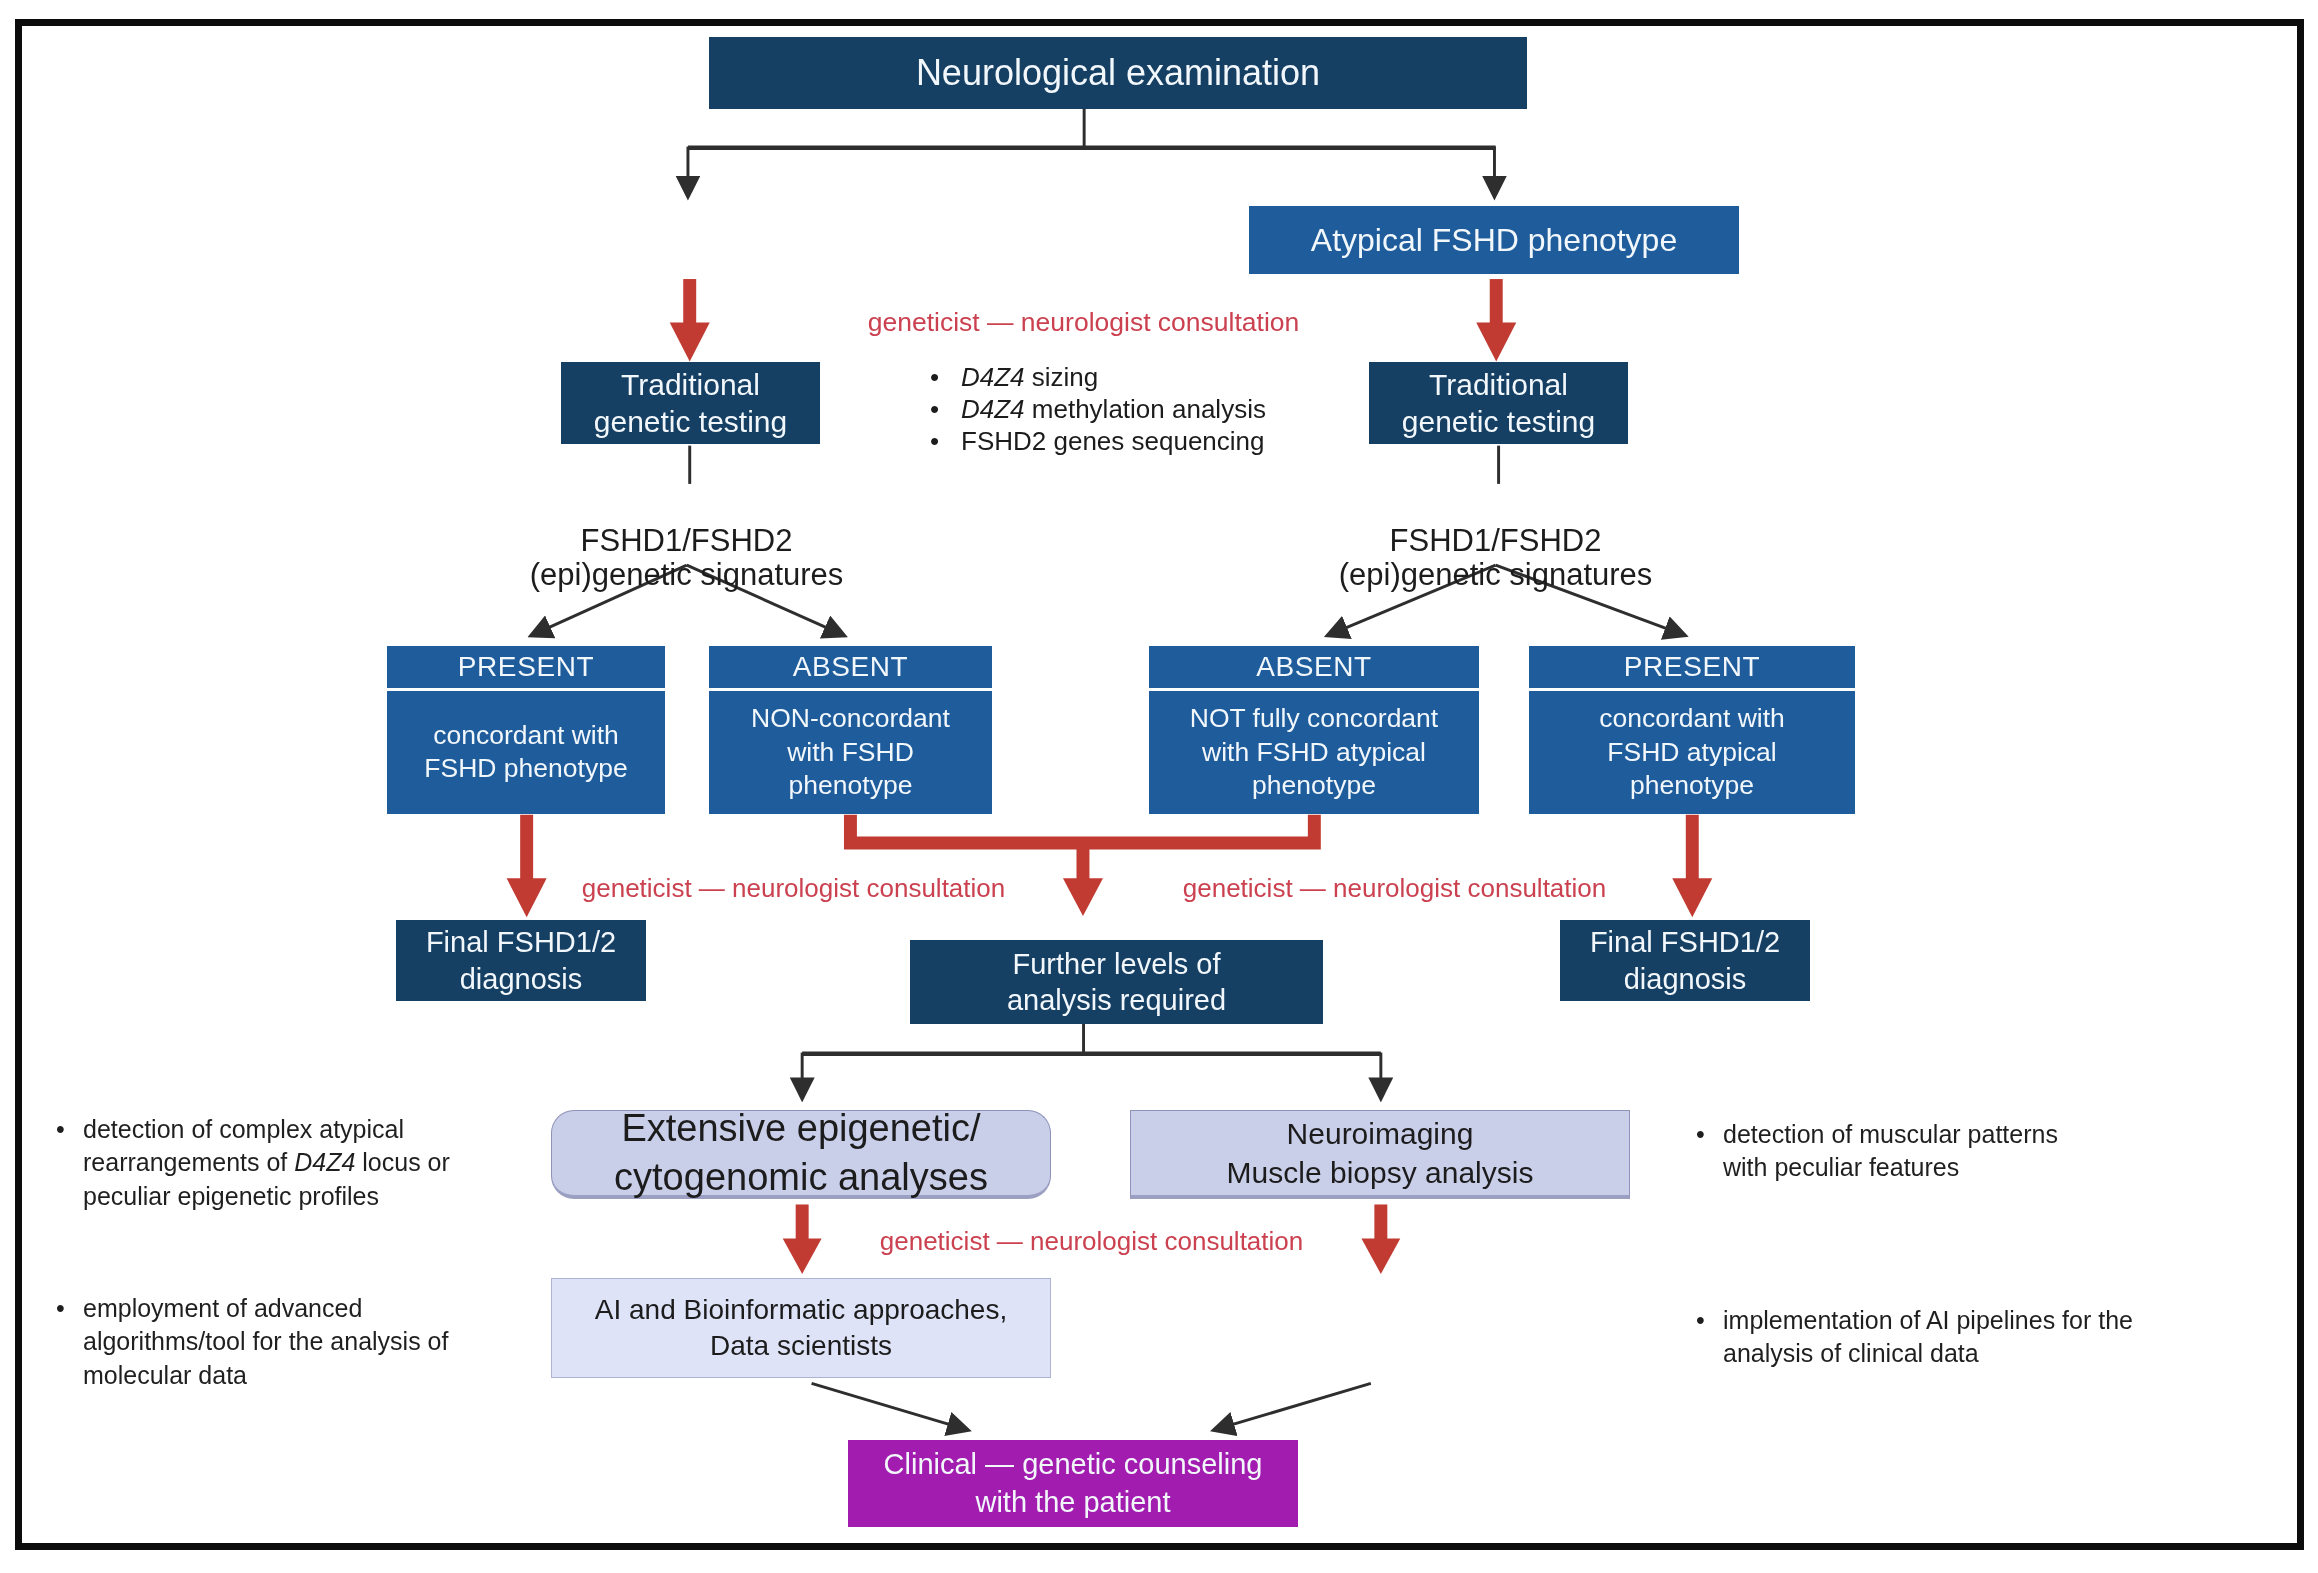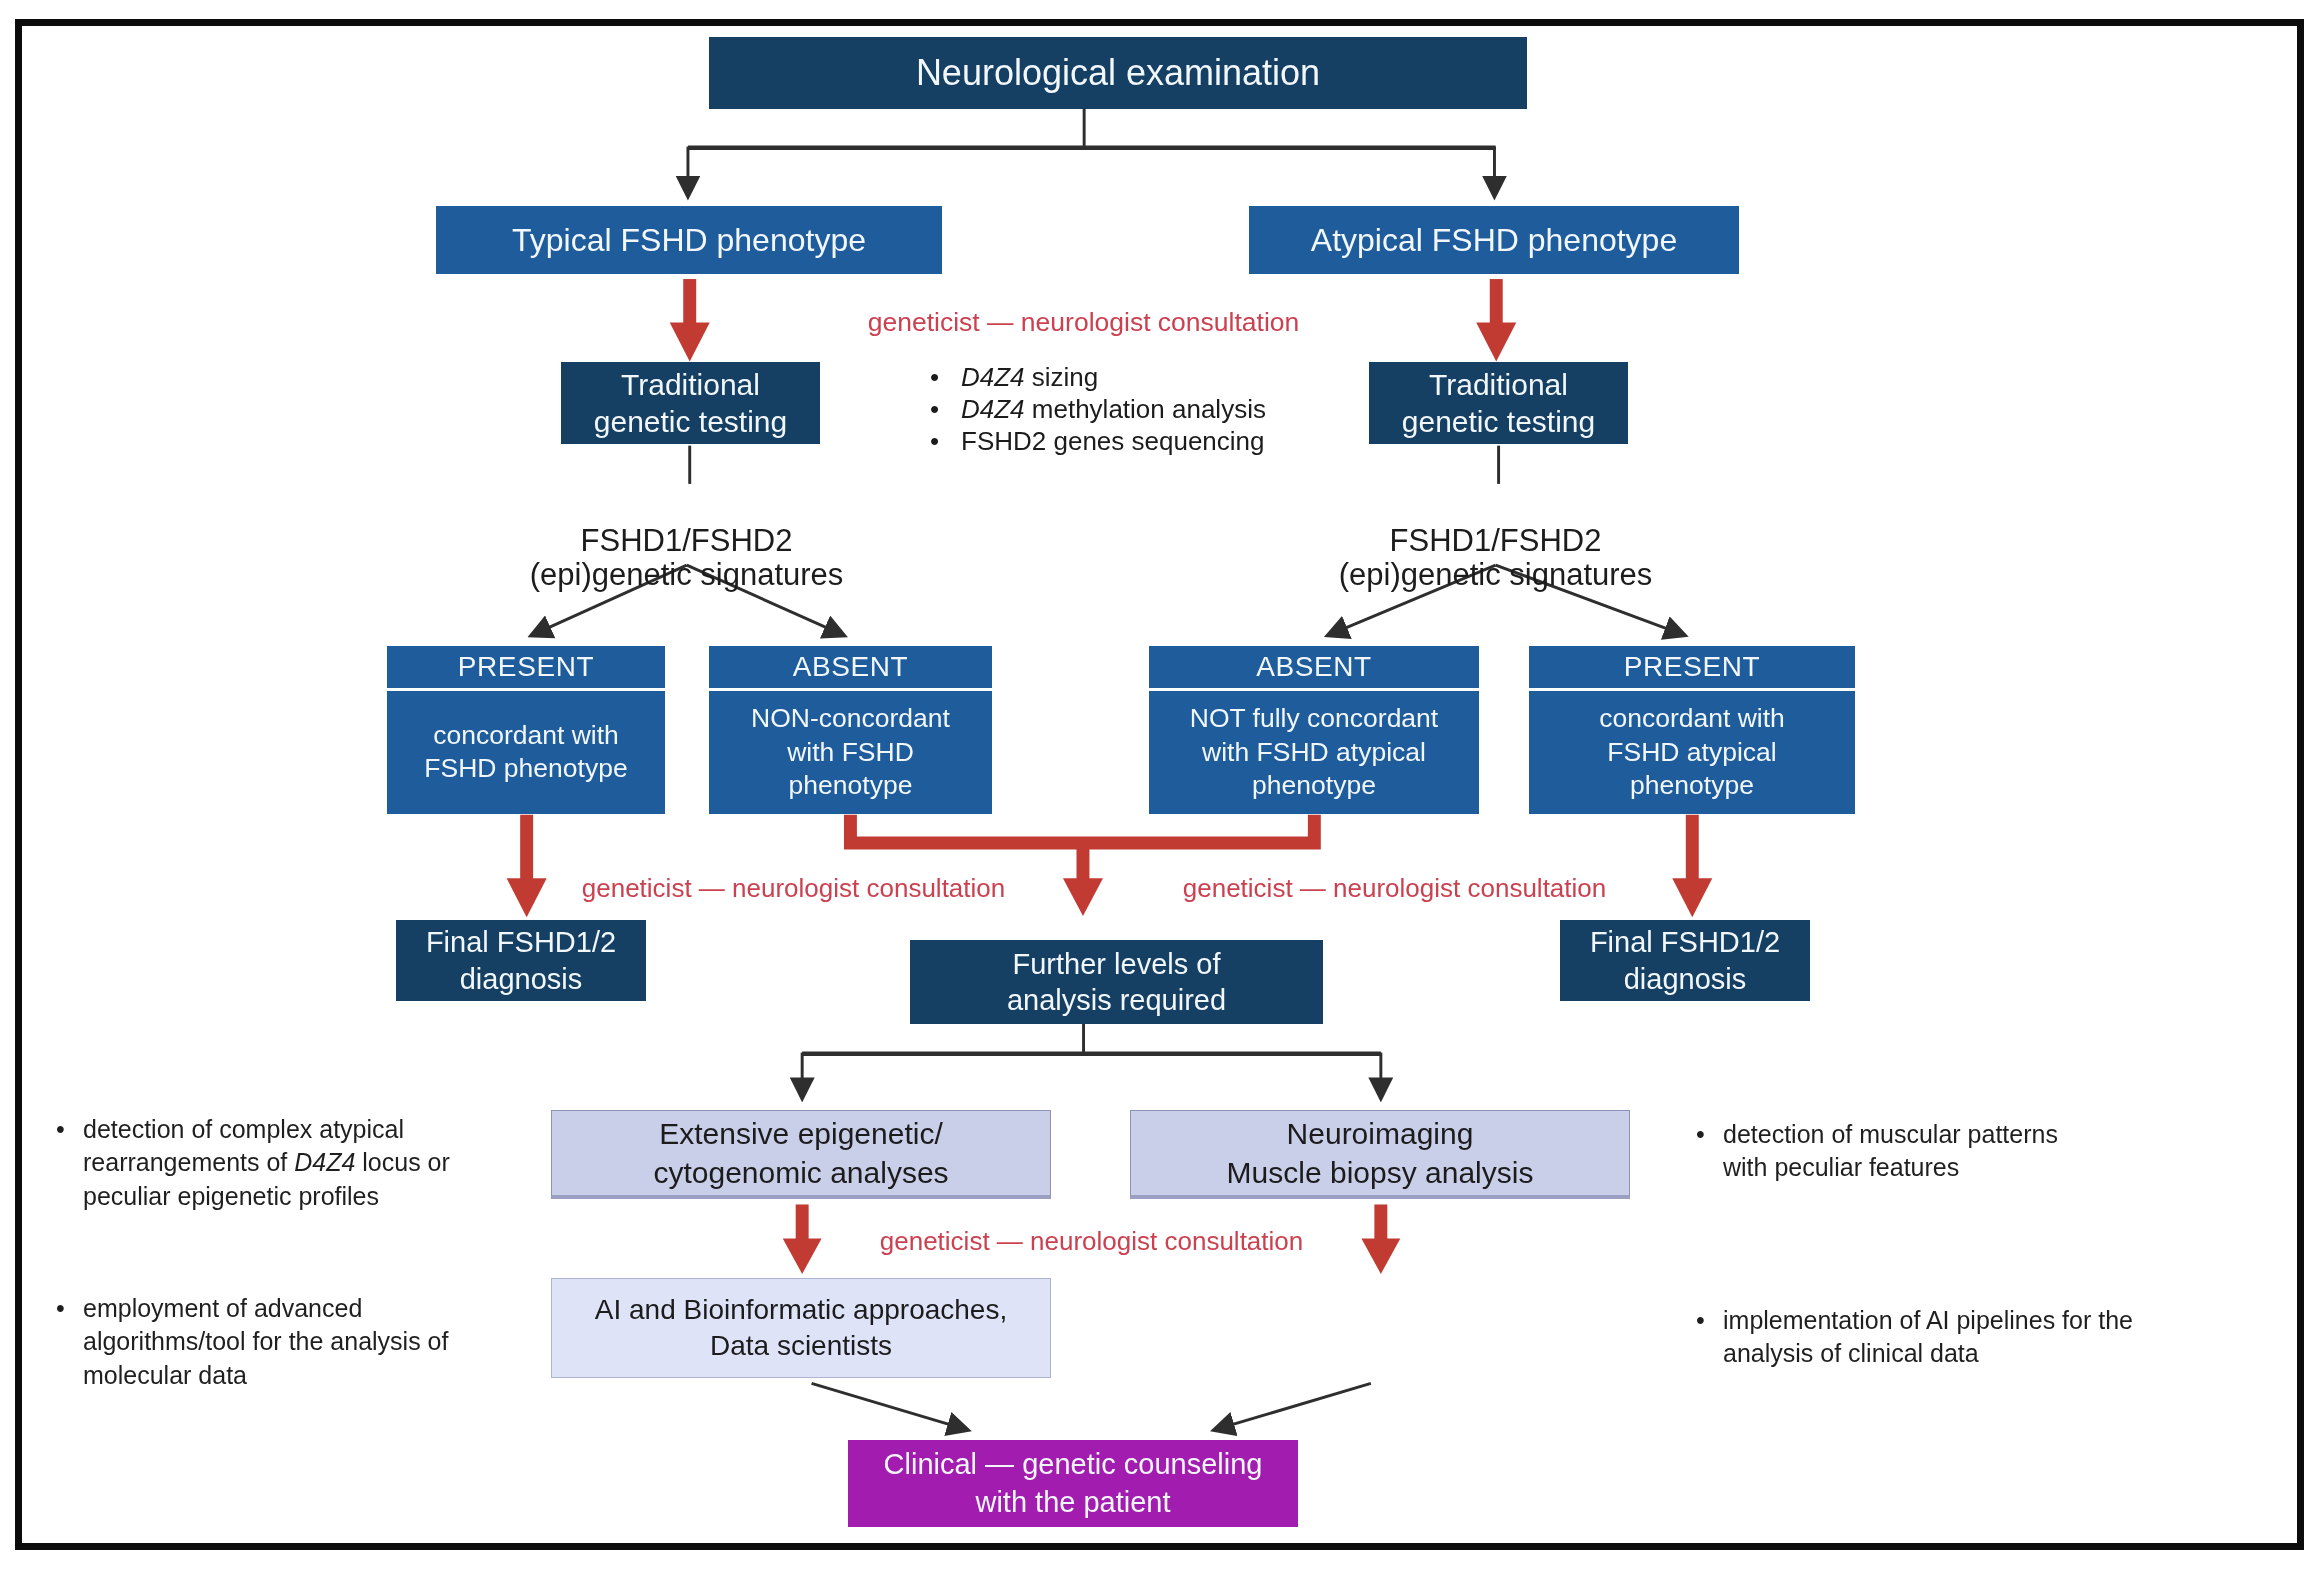--- a/index.html
+++ b/index.html
@@ -92,23 +92,20 @@
       <polygon points="1329,2104 1395,2104 1362,2164"></polygon>
       <rect x="2334" y="2046" width="22" height="62"></rect>
       <polygon points="2312,2104 2378,2104 2345,2164"></polygon>
     </g>
   </svg>
 
   <div class="box navy" style="left:709px;top:37px;width:818px;height:72px;font-size:36px;">
     <span>Neurological examination</span>
   </div>
 
-  <div class="box blue" style="left:436px;top:206px;width:506px;height:68px;font-size:32px;">
-    <span>Typical FSHD phenotype</span>
-  </div>
   <div class="box blue" style="left:1249px;top:206px;width:490px;height:68px;font-size:32px;">
     <span>Atypical FSHD phenotype</span>
   </div>
 
   <div class="redtext" style="left:848px;top:307px;width:471px;">
     <span>geneticist — neurologist consultation</span>
   </div>
 
   <div class="box navy" style="left:561px;top:362px;width:259px;height:82px;font-size:30px;line-height:1.25;">
     <span>Traditional
@@ -184,21 +181,21 @@
   </div>
   <div class="box navy" style="left:910px;top:940px;width:413px;height:84px;font-size:29px;line-height:1.25;">
     <span>Further levels of
 analysis required</span>
   </div>
   <div class="box navy" style="left:1560px;top:920px;width:250px;height:81px;font-size:29px;line-height:1.25;">
     <span>Final FSHD1/2
 diagnosis</span>
   </div>
 
-  <div class="box panel" style="left:551px;top:1110px;width:500px;height:89px;font-size:30px;line-height:1.3;">
+  <div class="box panel" style="left:551px;top:1110px;width:500px;height:89px;font-size:38px;line-height:1.3;border-radius:23px;">
     <span>Extensive epigenetic/
 cytogenomic analyses</span>
   </div>
   <div class="box panel" style="left:1130px;top:1110px;width:500px;height:89px;font-size:30px;line-height:1.3;">
     <span>Neuroimaging
 Muscle biopsy analysis</span>
   </div>
 
   <div class="redtext" style="left:856px;top:1226px;width:471px;font-size:26px;">
     <span>geneticist — neurologist consultation</span>

